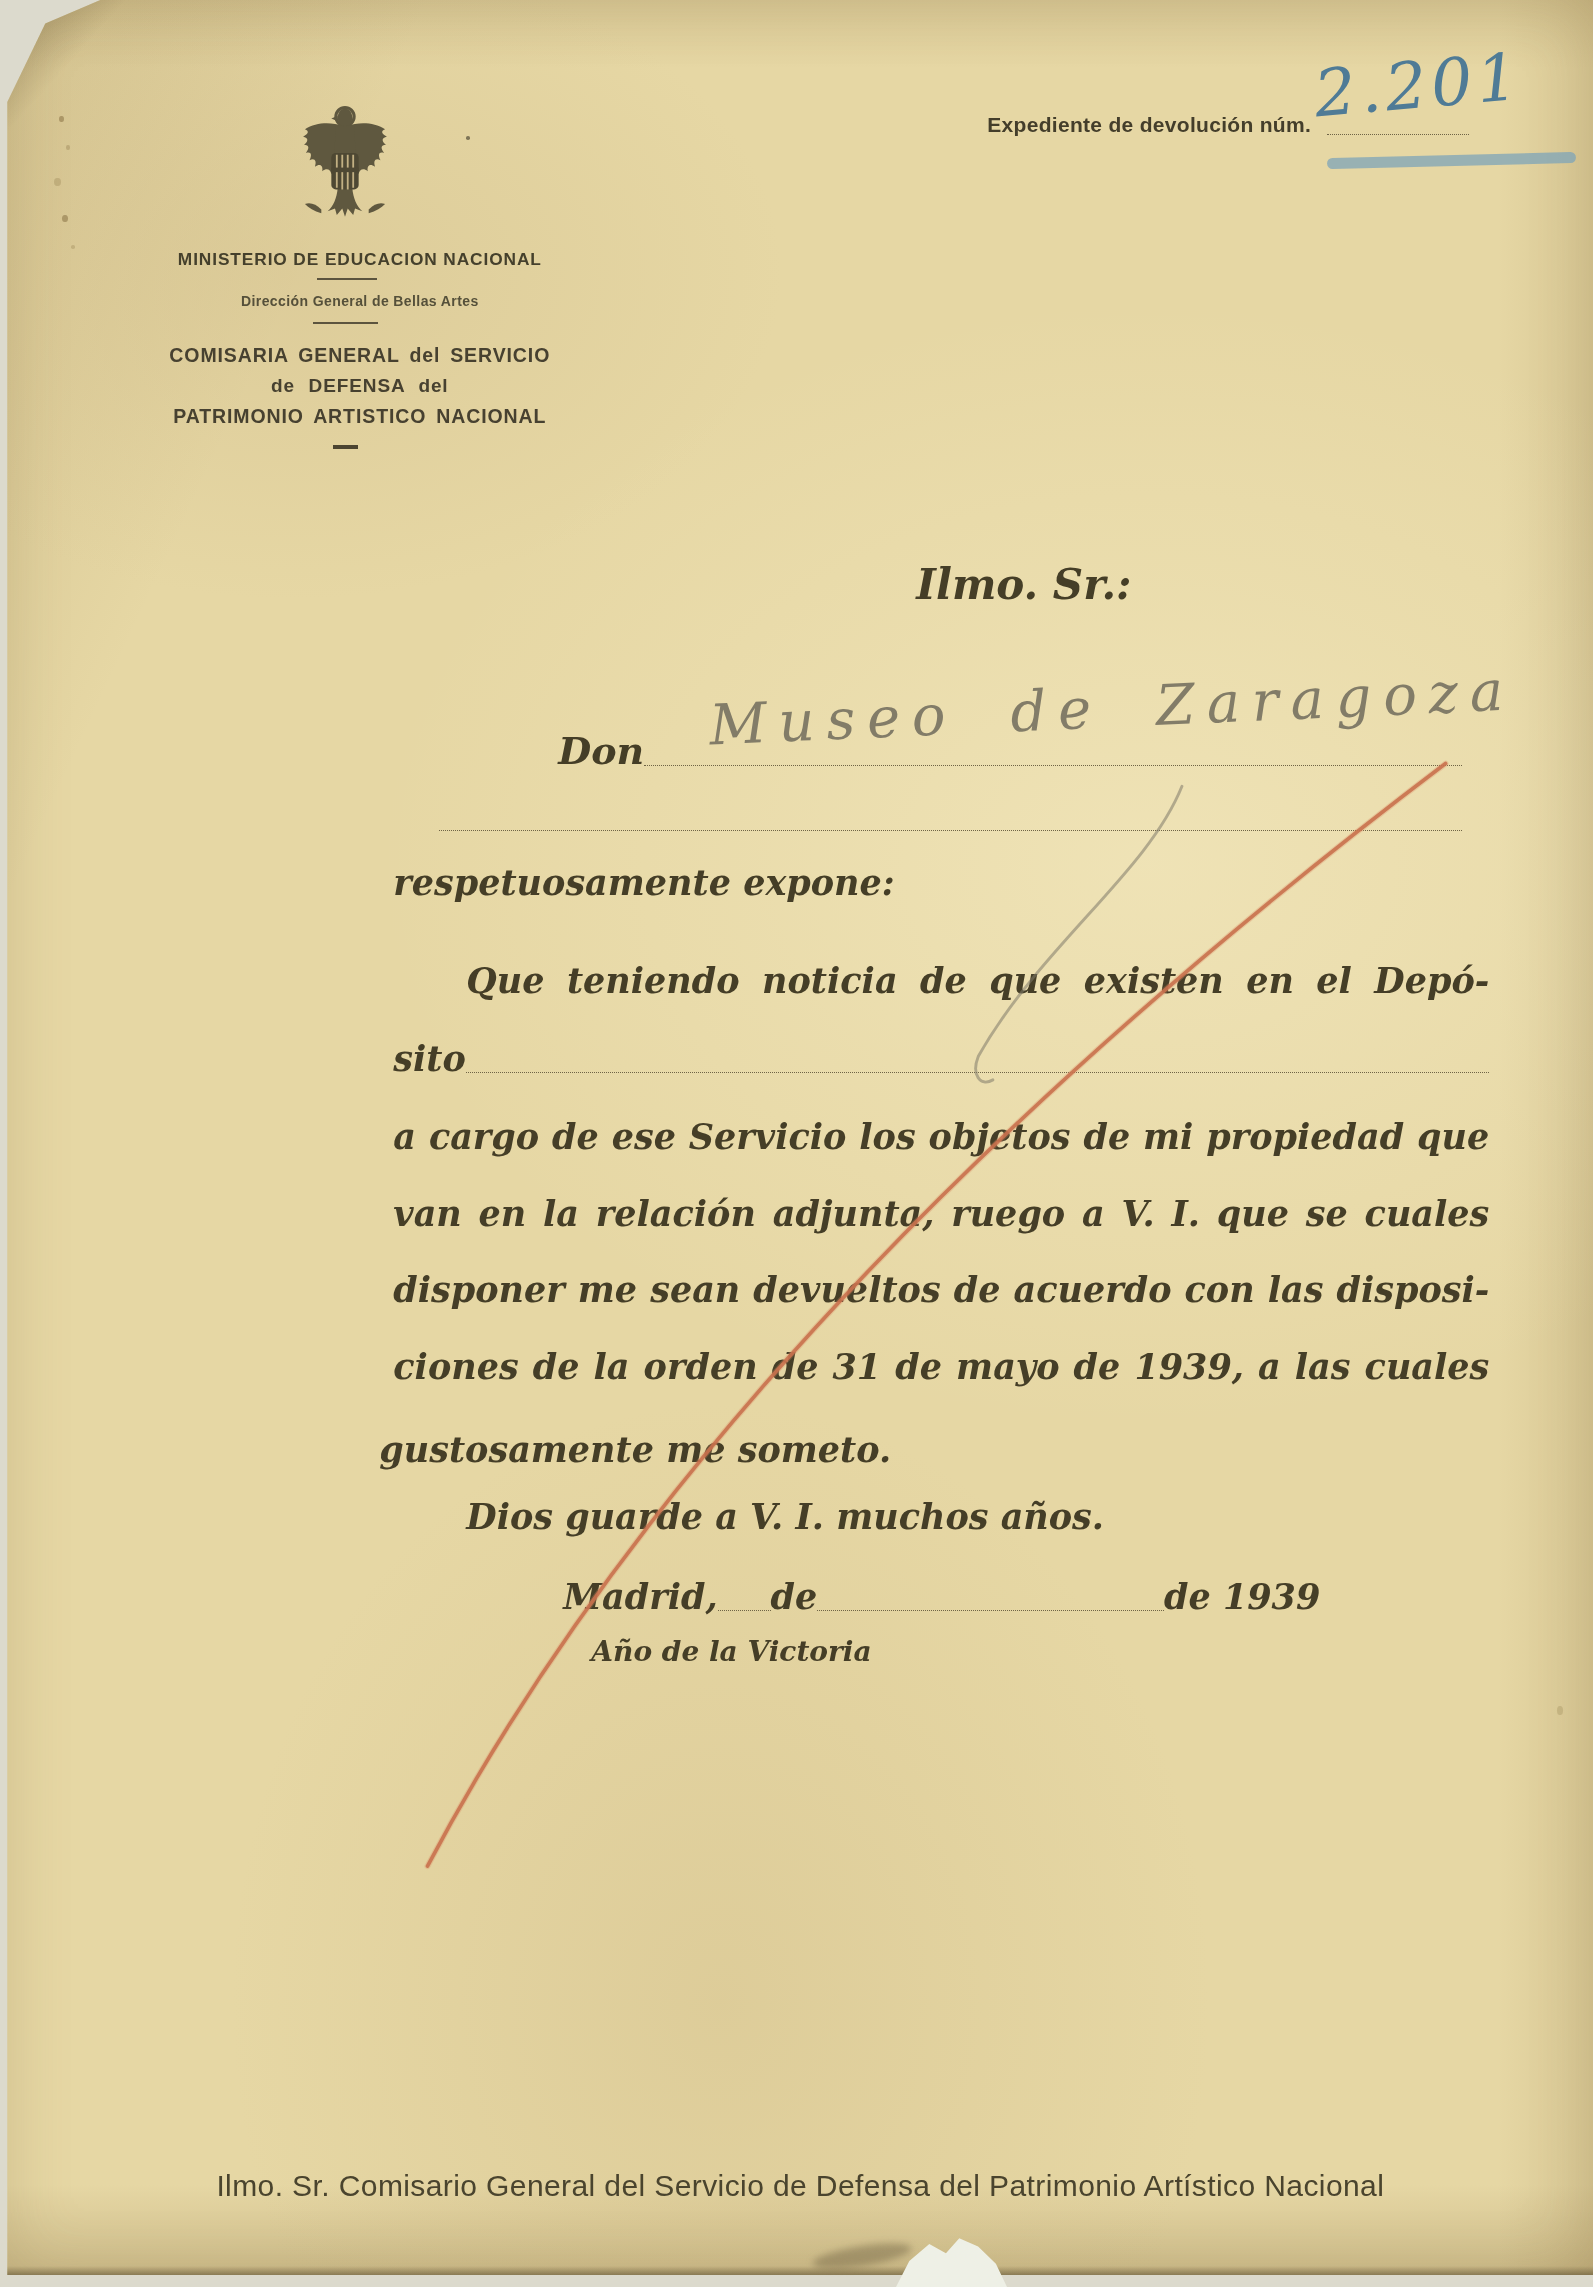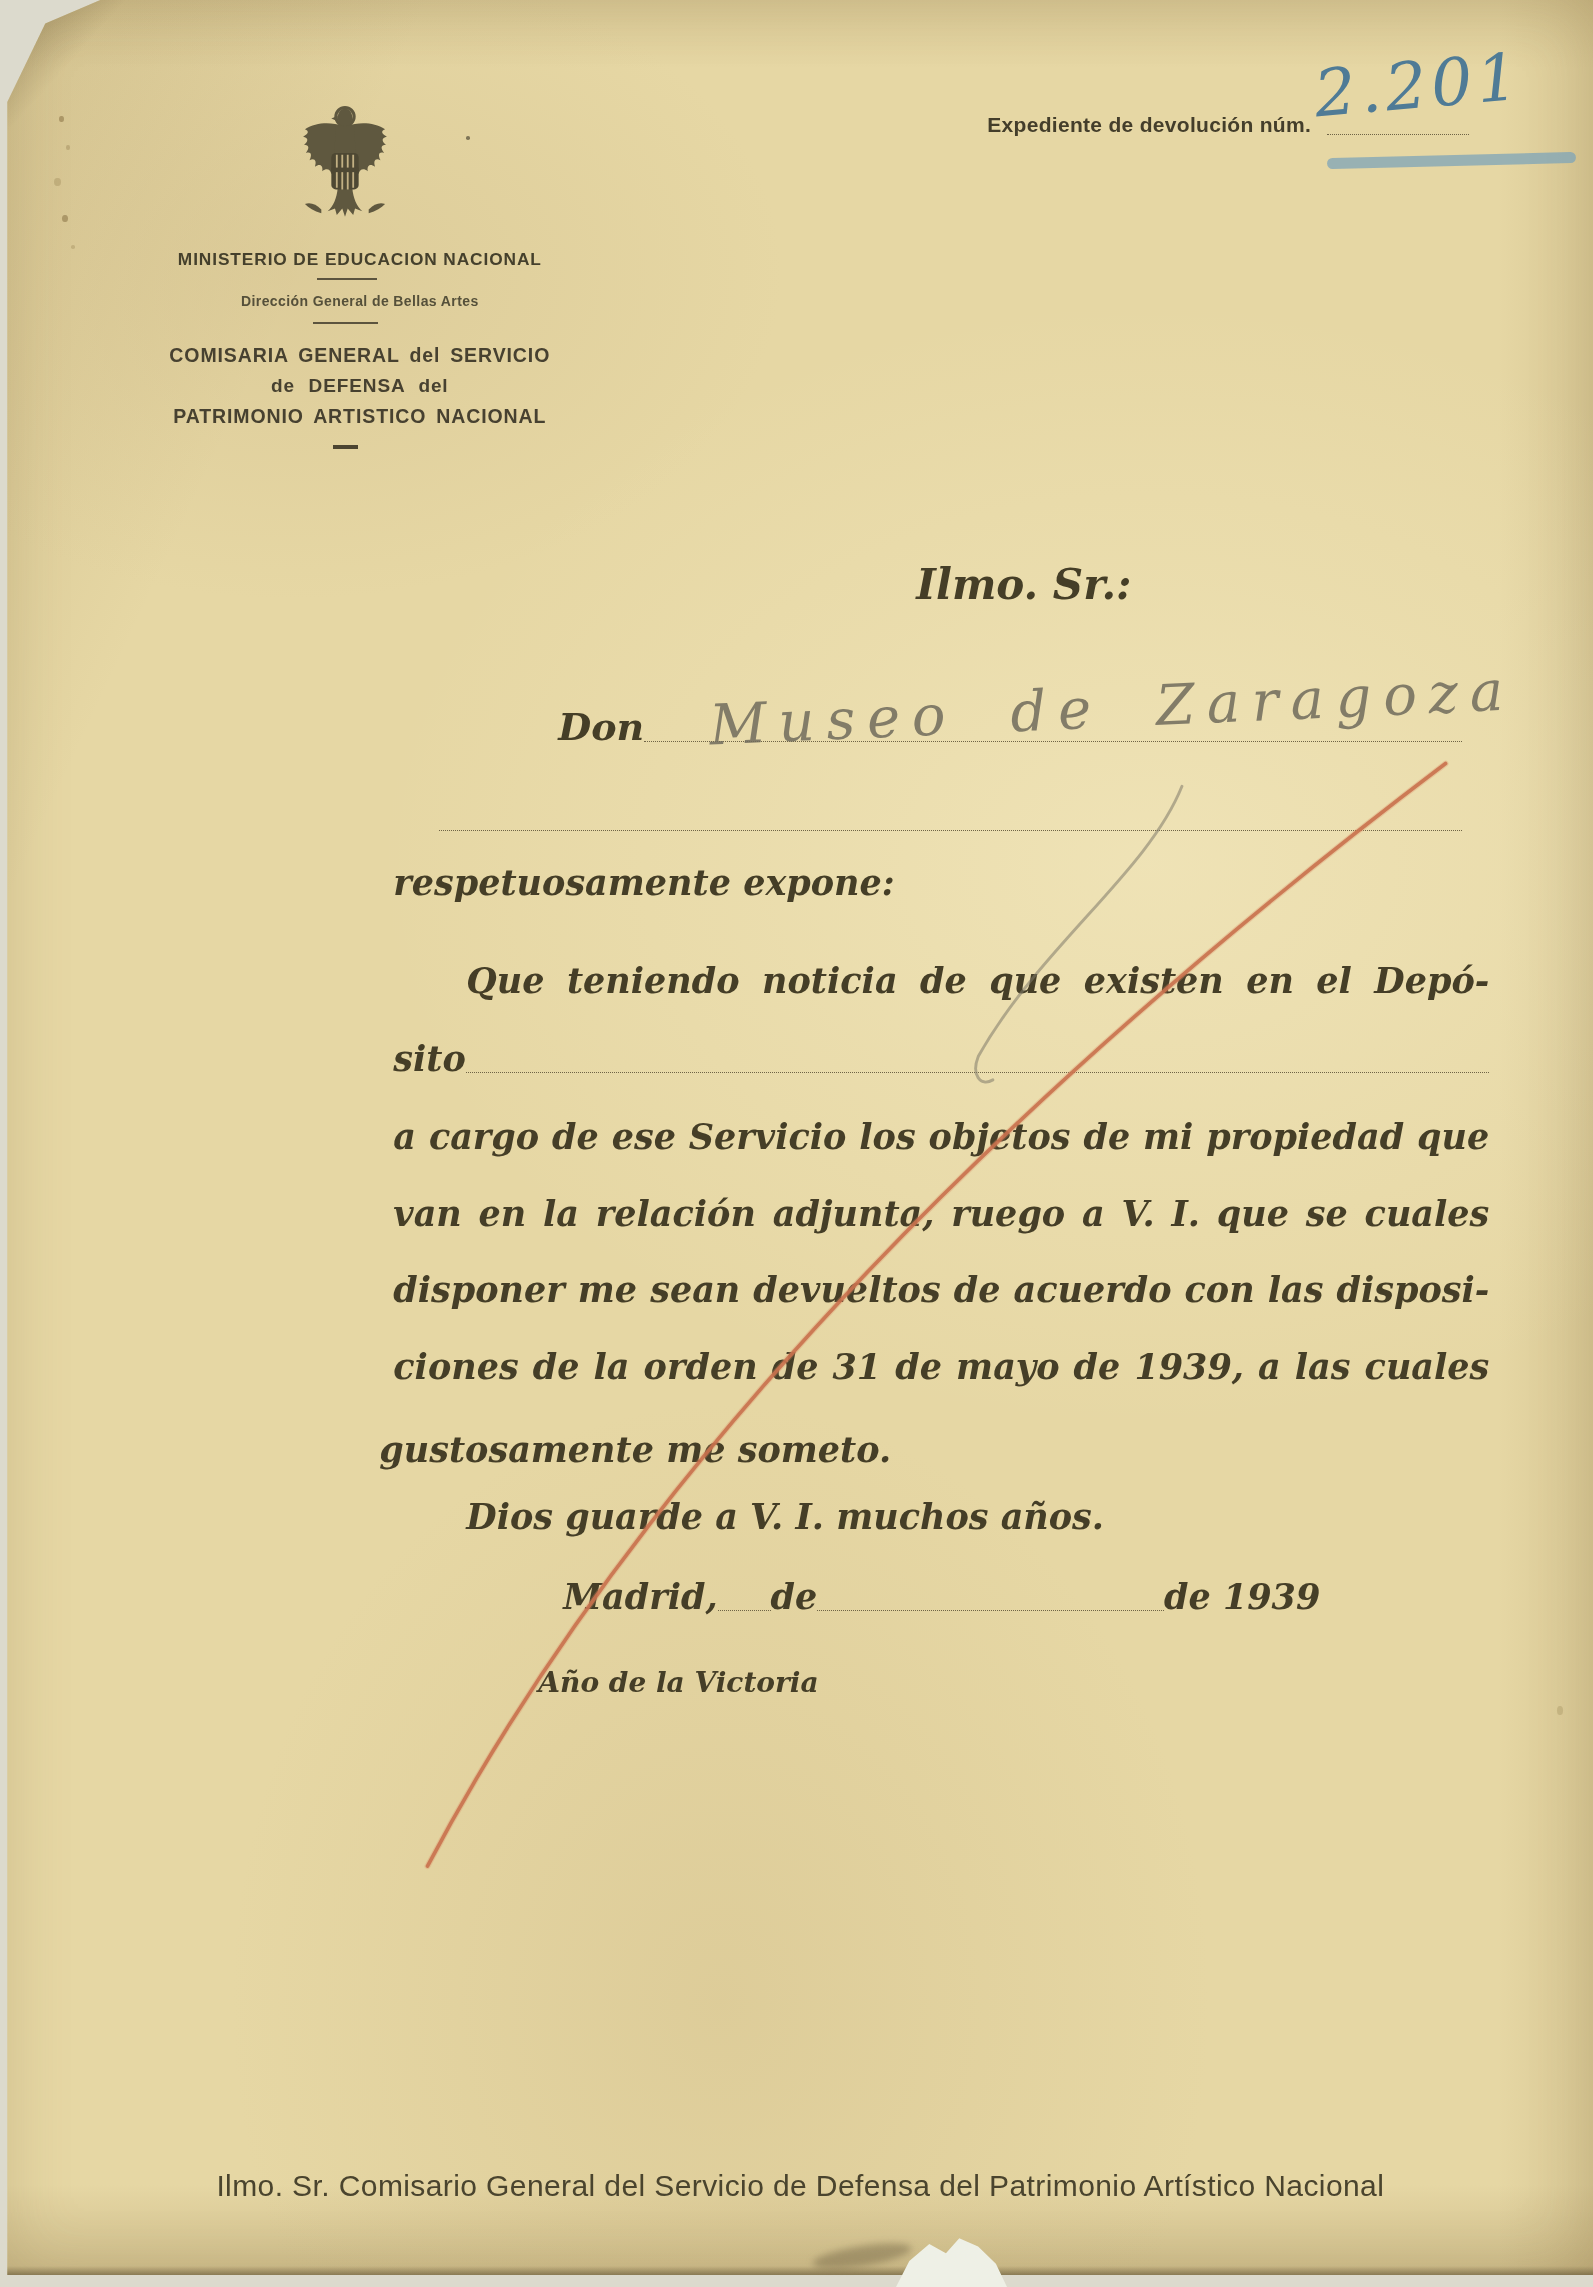--- a/index.html
+++ b/index.html
@@ -61,40 +61,40 @@
     font-family:"DejaVu Serif",serif;font-style:italic;font-size:65px;
     color:#4f7b96;transform:rotate(-5deg);letter-spacing:4.5px;
   }
   .exp-underline{
     position:absolute;left:1320px;top:155px;width:249px;height:11px;
     background:#7da4b8;opacity:.75;border-radius:5.5px;transform:rotate(-1.4deg);
   }
   
   .script{font-family:"DejaVu Serif",serif;font-style:italic;font-weight:bold;color:#453e27;}
   .salutation{position:absolute;left:909px;top:560px;font-size:42px;}
-  .don-row{position:absolute;left:551px;top:708px;width:904px;display:flex;align-items:flex-end;}
+  .don-row{position:absolute;left:551px;top:732px;width:904px;display:flex;align-items:flex-end;}
   .don-word{font-size:38px;line-height:1;}
   .leader{border-bottom:1.8px dotted #6f6446;}
   .don-leader{flex:1;margin-bottom:4.5px;height:9px;}
   .hand{
     position:absolute;left:702px;top:675px;
     font-family:"DejaVu Serif",serif;font-style:italic;font-size:56px;font-weight:normal;
     color:rgba(112,107,92,.85);transform:rotate(-2.5deg);
     letter-spacing:11.8px;word-spacing:23.6px;white-space:nowrap;
   }
   .don-leader2{position:absolute;left:432px;top:812px;width:1023px;height:18px;border-bottom:1.8px dotted #6f6446;}
   .expone{position:absolute;left:386px;top:862px;font-size:35px;}
   .bline{position:absolute;font-size:35px;white-space:nowrap;}
   .jline{white-space:normal;text-align:justify;text-align-last:justify;}
   .lead-row{display:flex;align-items:flex-end;white-space:nowrap;}
   .lead-fill{flex:1;margin-bottom:6.4px;height:9px;}
   .date-row{position:absolute;left:556px;top:1576px;width:757px;display:flex;align-items:flex-end;font-size:35px;}
   .date-l1{width:53px;margin-bottom:6.4px;}
   .date-l2{flex:1;margin-bottom:6.4px;}
-  .victory{position:absolute;left:531px;top:1635px;font-size:28px;margin-top:31px;}
+  .victory{position:absolute;left:584px;top:1635px;font-size:28px;}
   
   .footer{
     position:absolute;left:0;top:2169px;width:1586px;text-align:center;
     font-size:30px;color:#4a442e;letter-spacing:0.4px;font-weight:normal;
   }
   
   .overlay{position:absolute;left:0;top:0;pointer-events:none;}
   .speck{position:absolute;border-radius:50%;background:rgba(120,96,50,.45);}
 </style>
 </head>

